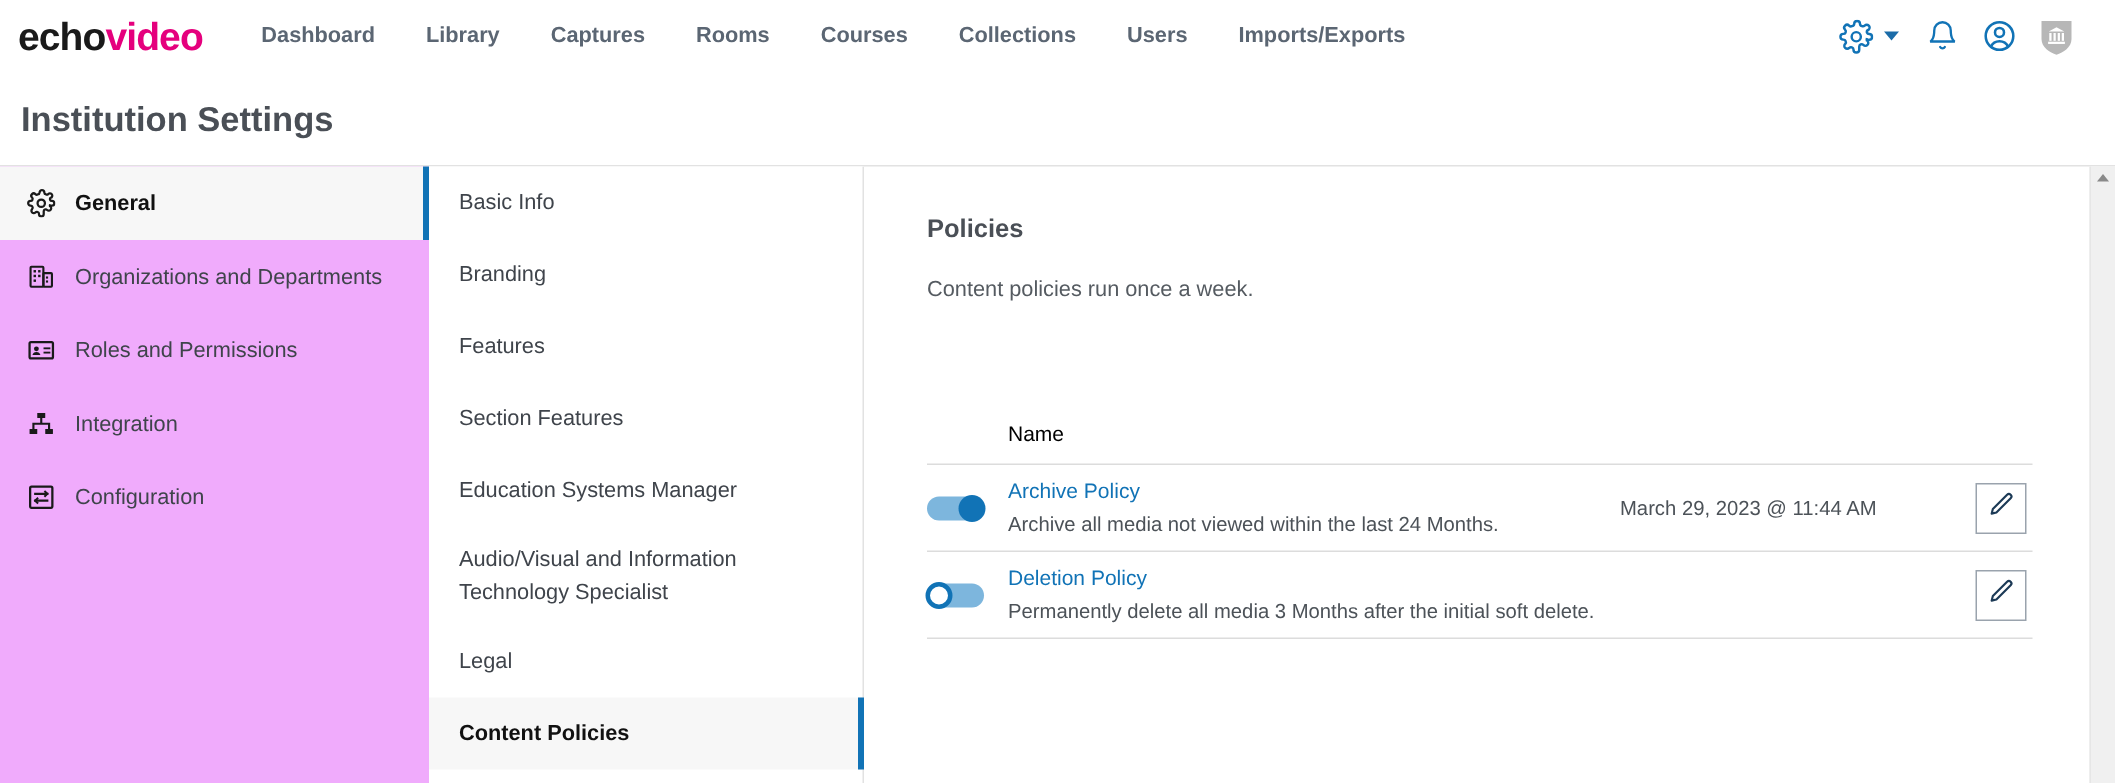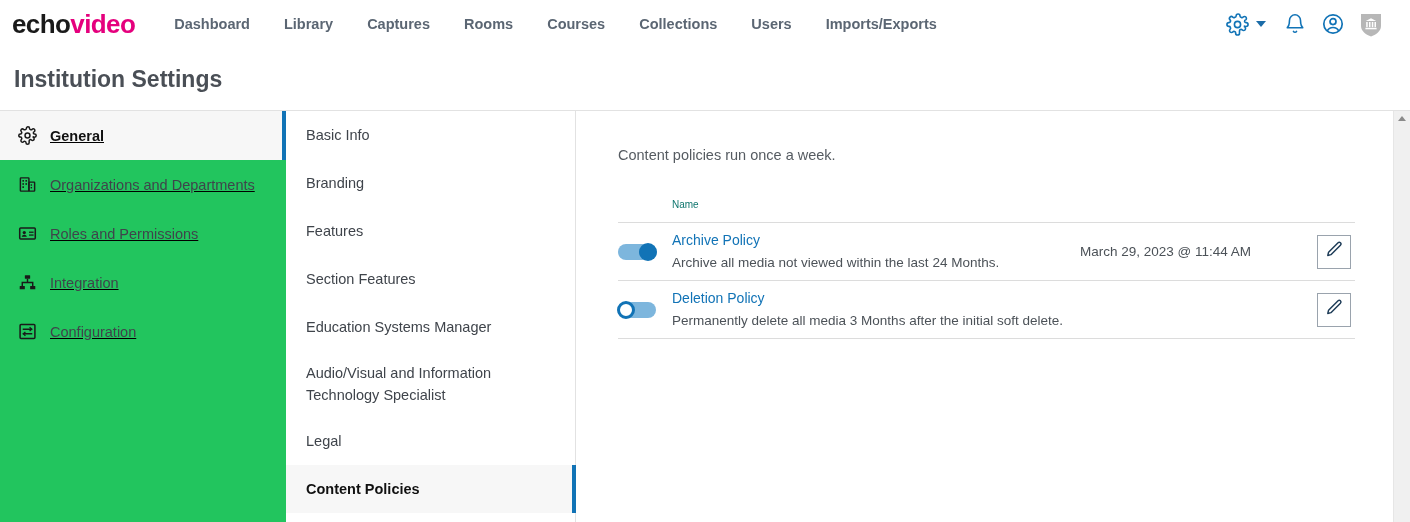--- a/index.html
+++ b/index.html
@@ -88,24 +88,23 @@
   .body-wrap {
     display: flex;
     height: 412px;
     position: relative;
   }
 
   
   .sidebar {
     width: 286px;
     flex: 0 0 286px;
-    background: #22c55e;
+    background: #f0abfc;
     padding-top: 0;
     position: relative;
-    text-decoration: underline;
   }
   .side-item {
     height: 49px;
     display: flex;
     align-items: center;
     padding-left: 17px;
     font-size: 14.5px;
     color: #3f444b;
     cursor: pointer;
     position: relative;
@@ -187,22 +186,23 @@
     display: flex;
     align-items: center;
     padding-bottom: 12px;
     border-bottom: 1px solid #dcdcdc;
   }
   .col-toggle { width: 54px; flex: 0 0 54px; }
   .col-name   { flex: 1 1 auto; }
   .col-act    { width: 215px; flex: 0 0 215px; }
   .col-edit   { width: 60px; flex: 0 0 60px; }
   .th {
-    font-size: 10px;
-    color: #0f766e;
+    font-size: 14px;
+    color: #000000;
+    margin-top: 44px;
   }
   .prow {
     display: flex;
     align-items: center;
     min-height: 58px;
     border-bottom: 1px solid #dcdcdc;
   }
   .policy-name {
     font-size: 14px;
     color: #1173b6;
@@ -411,20 +411,21 @@
     <div class="sub-item">Branding</div>
     <div class="sub-item">Features</div>
     <div class="sub-item">Section Features</div>
     <div class="sub-item">Education Systems Manager</div>
     <div class="sub-item two-line">Audio/Visual and Information Technology Specialist</div>
     <div class="sub-item">Legal</div>
     <div class="sub-item active">Content Policies</div>
   </div>
 
   <div class="content">
+    <h2 class="content-h2">Policies</h2>
     <div class="content-sub">Content policies run once a week.</div>
 
     <div class="ptable">
 
       <div class="ptable-head">
         <div class="col-toggle"></div>
         <div class="col-name th">Name</div>
         <div class="col-edit"></div>
       </div>
 

